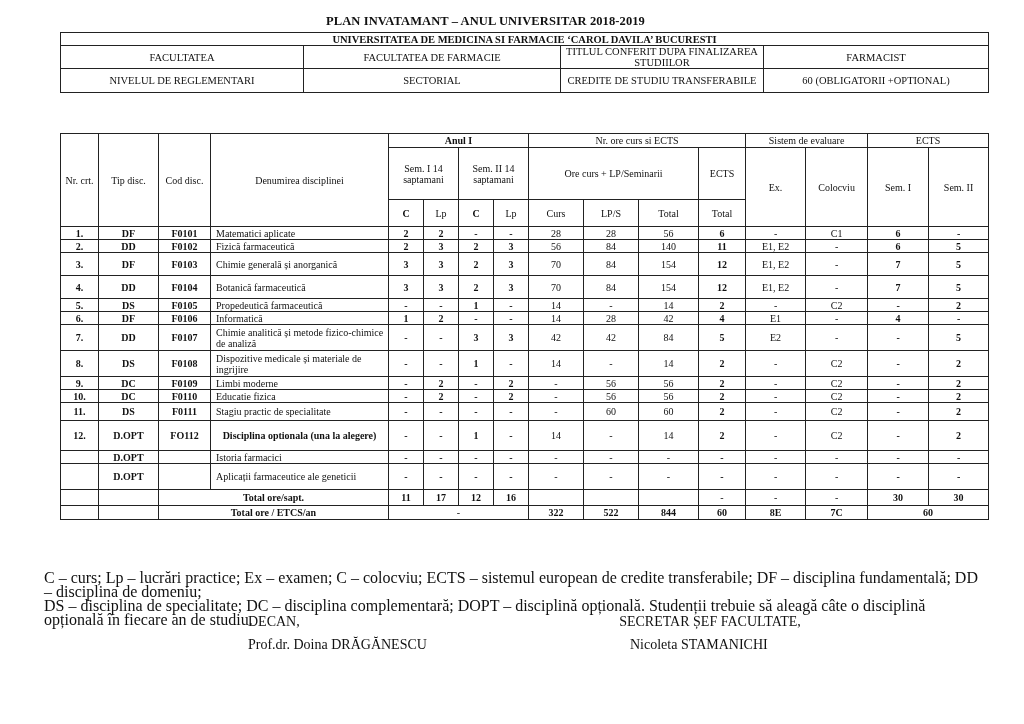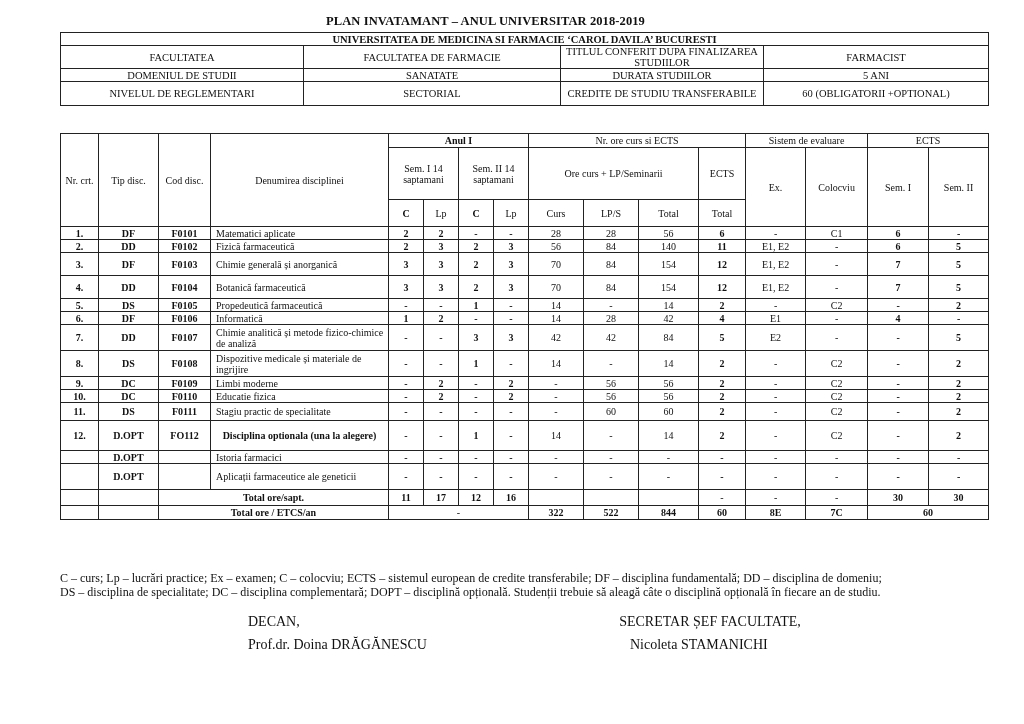--- a/index.html
+++ b/index.html
@@ -10,21 +10,21 @@
   table { border-collapse:collapse; position:absolute; table-layout:fixed; }
   td { border:1px solid #222; text-align:center; vertical-align:middle; padding:0 2px;
        line-height:11px; overflow:hidden; }
   #info { left:60px; top:32px; width:928px; font-size:10.5px; }
   #info td { line-height:11px; }
   #info .uni { font-weight:bold; font-size:10.5px; height:12px;margin-left:48px; }
   #main { left:60px; top:133px; width:928px; font-size:10px; }
   #main td { line-height:11px; }
   .b { font-weight:bold; }
   .l { text-align:left; padding-left:5px; }
-  .legend { position:absolute; left:60px; top:571px; width:940px; font-size:12px; line-height:14px; }
+  .legend { position:absolute; left:44px; top:571px; width:940px; font-size:16px; line-height:14px; }
   .sig { position:absolute; font-weight:normal; font-size:14px; }
 </style>
 </head>
 <body>
 
 <div class="title">PLAN INVATAMANT – ANUL UNIVERSITAR 2018-2019</div>
 
 <table id="info">
   <colgroup>
       <col style="width:243px">
@@ -34,26 +34,20 @@
     </colgroup>
   <tbody>
       <tr>
         <td colspan="4" class="uni">UNIVERSITATEA DE MEDICINA SI FARMACIE ‘CAROL DAVILA’ BUCURESTI</td>
       </tr>
   <tr style="height:22px">
     <td>FACULTATEA</td>
     <td>FACULTATEA DE FARMACIE</td>
     <td>TITLUL CONFERIT DUPA FINALIZAREA STUDIILOR</td>
     <td>FARMACIST</td>
-  </tr>
-  <tr style="height:13px">
-    <td>DOMENIUL DE STUDII</td>
-    <td>SANATATE</td>
-    <td>DURATA STUDIILOR</td>
-    <td>5 ANI</td>
   </tr>
   <tr style="height:24px">
     <td>NIVELUL DE REGLEMENTARI</td>
     <td>SECTORIAL</td>
     <td>CREDITE DE STUDIU TRANSFERABILE</td>
     <td>60 (OBLIGATORII +OPTIONAL)</td>
   </tr>
 </tbody>
   </table>
 

